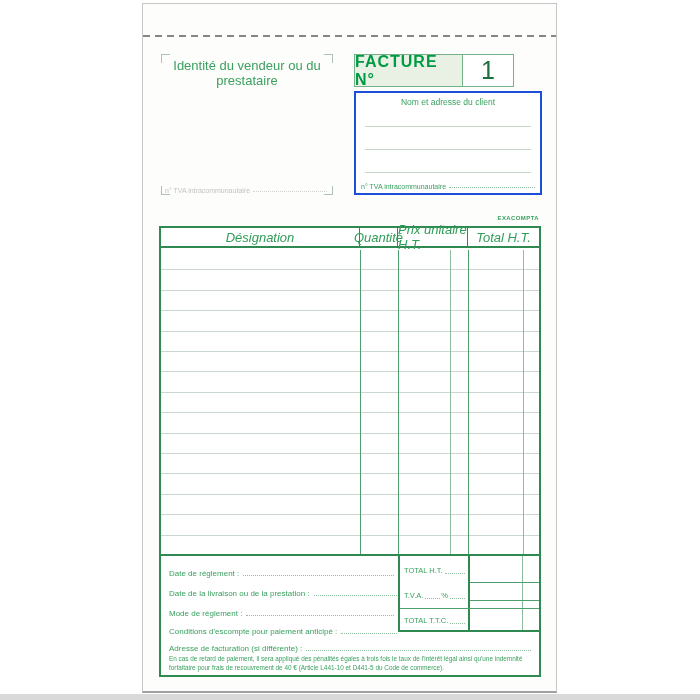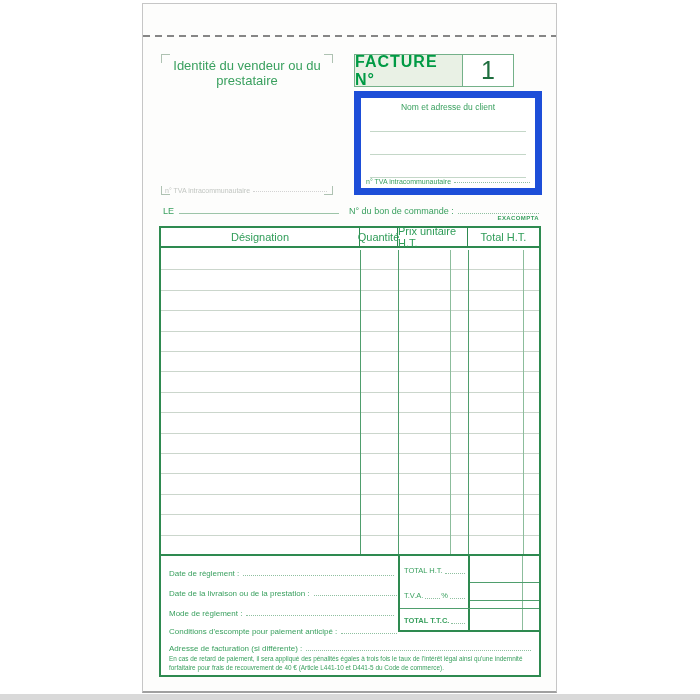--- a/index.html
+++ b/index.html
@@ -37,37 +37,37 @@
   .seller-tva { position:absolute; bottom:1px; left:4px; right:4px; display:flex; align-items:flex-end; font-size:7px; color:#c2c6c2; }
   .seller-tva .leader { flex:1; border-bottom:1px dotted #d3d3d3; margin:0 2px 2px 3px; }
 
   
   .facture-box { position:absolute; left:211px; top:50px; width:160px; height:33px; border:1px solid #74b189; display:flex; background:#ffffff; }
   .facture-label { flex:1; background:#e9f1e5; border-right:1px solid #74b189; display:flex; align-items:center; justify-content:center;
     font-size:16px; font-weight:bold; letter-spacing:1px; color:#009a44; }
   .facture-num { width:50px; display:flex; align-items:center; justify-content:center; font-size:25px; color:#1e6e3e; }
 
   
-  .client-box { position:absolute; left:211px; top:87px; width:188px; height:104px; border:7px solid #1d4ed8; background:#ffffff; }
+  .client-box { position:absolute; left:211px; top:87px; width:188px; height:104px; border:2px solid #1d4ed8; background:#ffffff; }
   .client-title { position:absolute; top:4px; left:0; right:0; text-align:center; font-size:8.5px; color:#3aa05f; }
   .client-rule { position:absolute; left:9px; right:9px; height:1px; background:#c4d7c8; }
   .client-rule.r1 { top:33px; } .client-rule.r2 { top:56px; } .client-rule.r3 { top:79px; }
   .client-tva { position:absolute; bottom:3px; left:5px; right:5px; display:flex; align-items:flex-end; font-size:7px; color:#3aa05f; }
   .client-tva .leader { flex:1; border-bottom:1px dotted #8fc0a0; margin:0 0 2px 3px; }
 
   
   .le-row { position:absolute; left:20px; top:199px; right:17px; height:13px; display:flex; align-items:flex-end; font-size:9px; color:#3aa05f; }
   .le-row .leader1 { width:160px; border-bottom:1px solid #9cc4a8; margin:0 10px 2px 5px; }
   .le-row .leader2 { flex:1; border-bottom:1px dotted #8fc0a0; margin:0 0 2px 4px; }
   .brand-mark { position:absolute; right:17px; top:211px; font-size:6px; font-weight:bold; letter-spacing:0.4px; color:#3aa05f; }
 
   
   .items-table { position:absolute; left:16px; top:222px; width:382px; height:330px; border:2px solid #2e8a50; background:#ffffff; }
   .items-header { display:flex; height:20px; border-bottom:2px solid #2e8a50; }
-  .items-header .cell { display:flex; align-items:center; justify-content:center; font-size:11px; color:#2f9c58; }
+  .items-header .cell { display:flex; align-items:center; justify-content:center; font-size:13px; color:#2f9c58;font-style:italic; }
   .cell.c-designation { width:199px; border-right:1px solid #2e8a50; }
   .cell.c-quantite   { width:38px;  border-right:1px solid #2e8a50; }
   .cell.c-prix       { width:70px;  border-right:1px solid #2e8a50; }
   .cell.c-total      { flex:1; }
   .items-body { position:absolute; left:0; right:0; top:22px; bottom:0;
     background:repeating-linear-gradient(to bottom, transparent 0 19.4px, #cbd6cc 19.4px 20.4px); }
   .vline { position:absolute; top:0; bottom:0; width:1px; background:#4f9e6d; }
   .vline.v-quantite { left:199px; }
   .vline.v-prix     { left:237px; }
   .vline.v-total    { left:307px; }
@@ -85,21 +85,21 @@
   .fr4 { top:68px; width:228px; }
   .fr5 { top:85px; right:8px; }
   .fine-print { position:absolute; left:8px; right:8px; top:98px; font-size:6.4px; line-height:1.42; color:#3aa05f; white-space:nowrap; overflow:hidden; }
 
   
   .totals-box { position:absolute; left:237px; top:0; width:143px; height:76px; border:2px solid #2e8a50; border-top:none; background:#ffffff; }
   .totals-box .t-row { position:absolute; left:4px; width:62px; display:flex; align-items:flex-end; font-size:7.5px; color:#3aa05f; white-space:nowrap; }
   .t-row .leader { flex:1; border-bottom:1px dotted #8fc0a0; margin:0 1px 1px 2px; min-width:4px; }
   .t-ht  { top:9px;  height:10px; }
   .t-tva { top:34px; height:10px;justify-content:space-between; }
-  .t-ttc { top:58px; height:11px; font-weight:bold; color:#2e8a50; font-size:7.8px; }
+  .t-ttc { top:58px; height:11px; font-weight:normal; color:#2e8a50; font-size:7.8px; }
   .t-vline-main  { position:absolute; left:68px; top:0; bottom:0; width:2px; background:#2e8a50; }
   .t-vline-cents { position:absolute; left:122px; top:0; bottom:0; width:1px; background:#8cbd9c; }
   .t-hline { position:absolute; height:1px; background:#4f9e6d; }
   .t-h1 { top:26px; left:70px; right:0; }
   .t-h2 { top:44px; left:70px; right:0; }
   .t-h3 { top:52px; left:0;  right:0; }
 </style>
 </head>
 <body>
 
@@ -129,26 +129,20 @@
       <div class="client-title">Nom et adresse du client</div>
       <div class="client-rule r1"></div>
       <div class="client-rule r2"></div>
       <div class="client-rule r3"></div>
       <div class="client-tva">
         <span>n° TVA intracommunautaire</span>
         <span class="leader"></span>
       </div>
     </div>
 
-    <div class="le-row">
-      <span>LE</span>
-      <span class="leader1"></span>
-      <span>N° du bon de commande :</span>
-      <span class="leader2"></span>
-    </div>
     <div class="brand-mark">EXACOMPTA</div>
 
     <div class="items-table">
       <div class="items-header">
         <div class="cell c-designation">Désignation</div>
         <div class="cell c-quantite">Quantité</div>
         <div class="cell c-prix">Prix unitaire H.T.</div>
         <div class="cell c-total">Total H.T.</div>
       </div>
       <div class="items-body">

